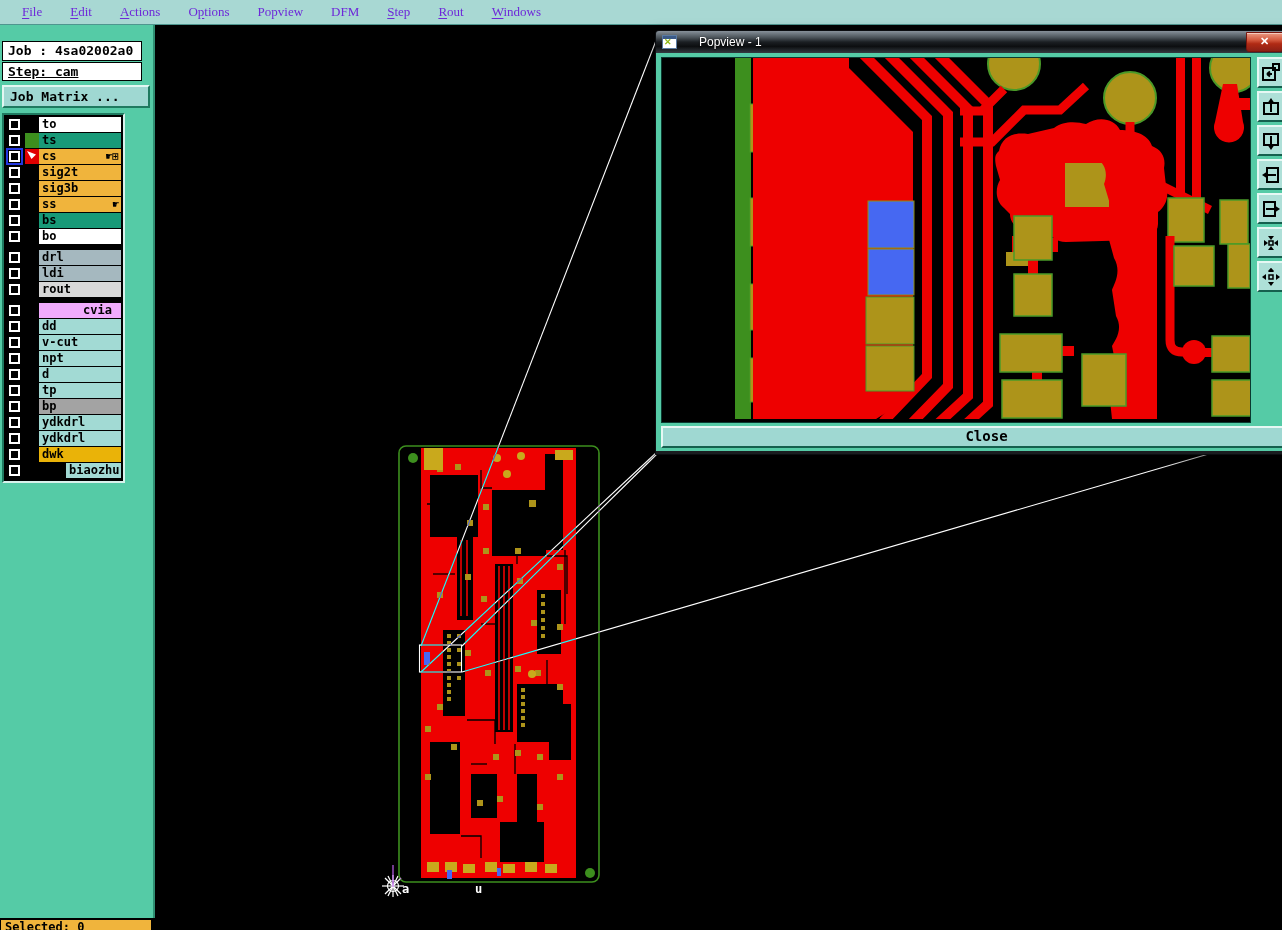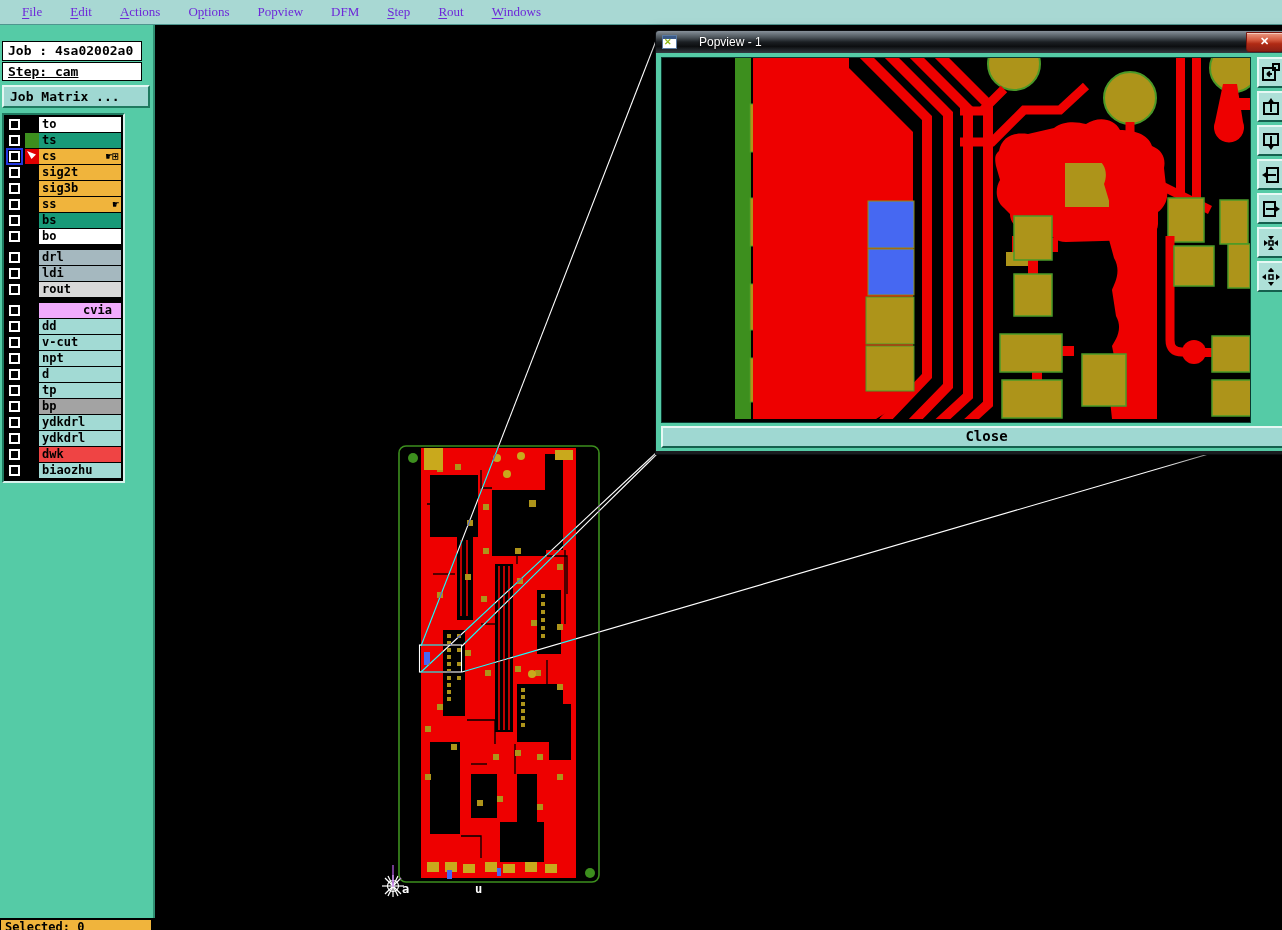--- a/index.html
+++ b/index.html
@@ -400,28 +400,28 @@
             <i></i>
           </div>
           <div class="sw" style="background: rgb(0, 0, 0);"></div>
           <div class="lbl" style="background: rgb(162, 218, 212);">ydkdrl</div>
         </div>
         <div class="lrow">
           <div class="cb">
             <i></i>
           </div>
           <div class="sw" style="background: rgb(0, 0, 0);"></div>
-          <div class="lbl" style="background: #ef4444;">dwk</div>
-        </div>
-        <div class="lrow">
-          <div class="cb">
-            <i></i>
-          </div>
-          <div class="sw" style="background: rgb(0, 0, 0);"></div>
-          <div class="lbl" style="background: rgb(162, 218, 212);">biaozhu</div>
+          <div class="lbl" style="background: #eab308;">dwk</div>
+        </div>
+        <div class="lrow">
+          <div class="cb">
+            <i></i>
+          </div>
+          <div class="sw" style="background: rgb(0, 0, 0);"></div>
+          <div class="lbl" style="background: rgb(162, 218, 212); margin-left: 27px;">biaozhu</div>
         </div>
       </div>
     </div>
 </div>
 
 <div id="statusbar">Selected: 0</div>
 
 <div id="popview">
   <div id="pv-titlebar">
     <div id="pv-icon"></div>

